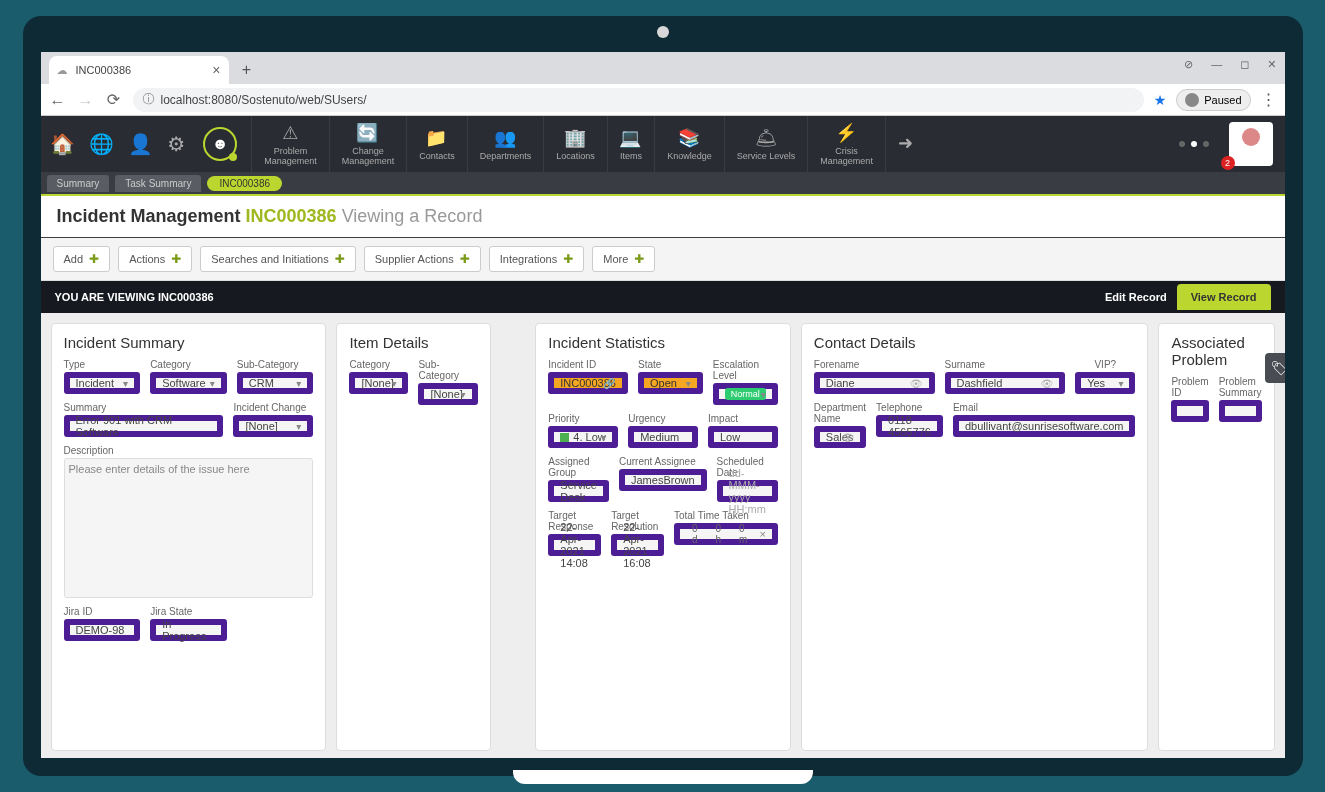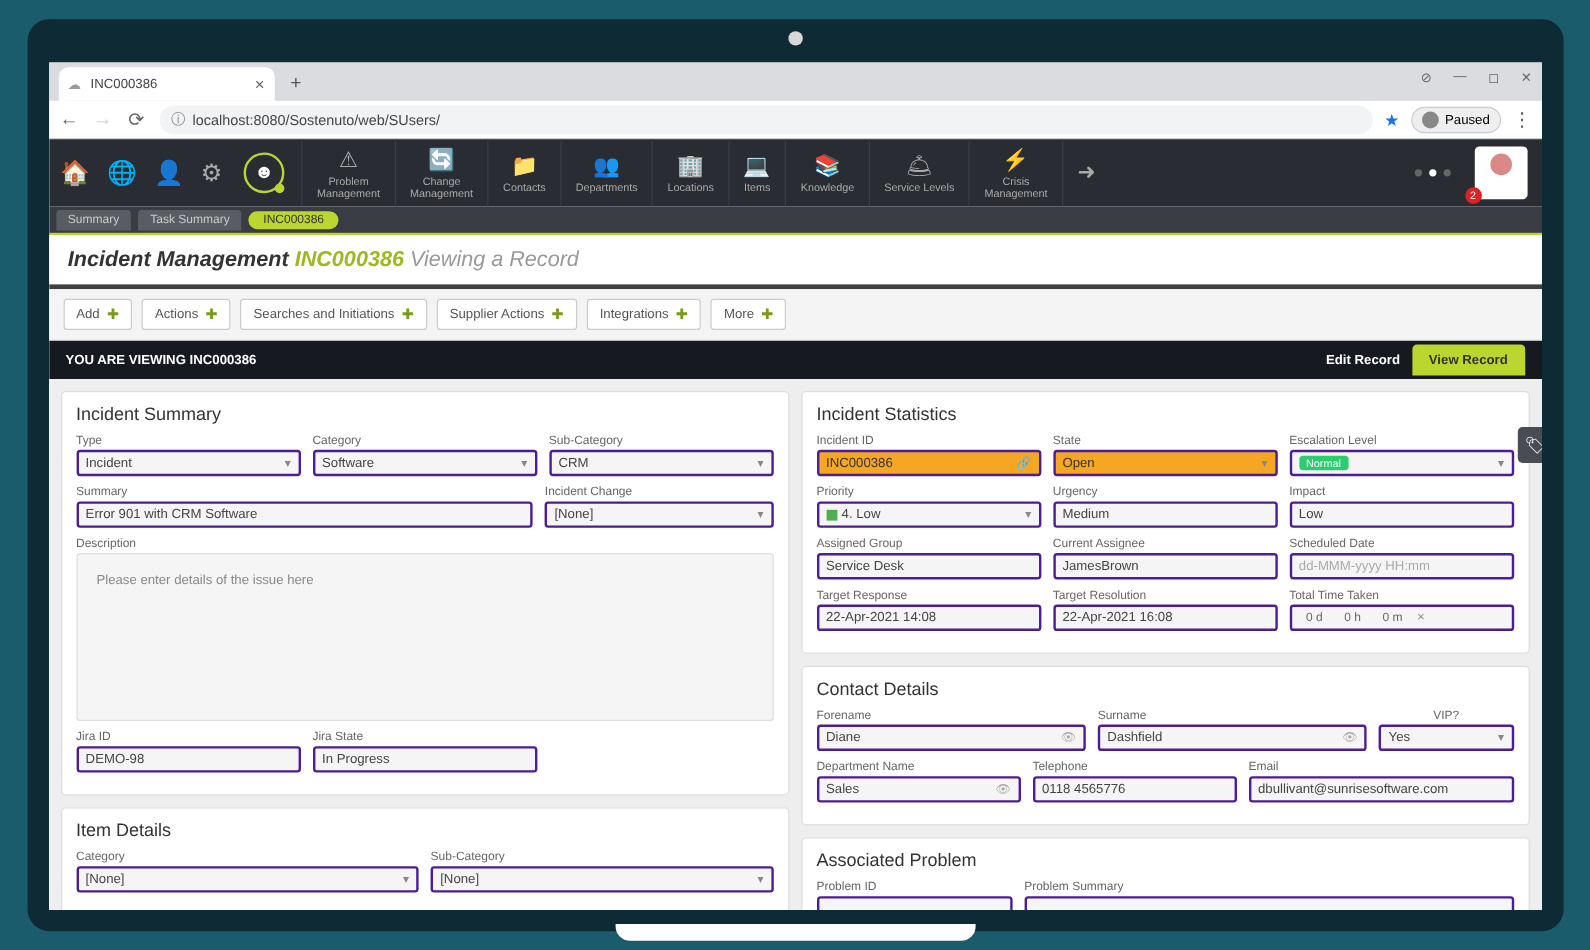--- a/index.html
+++ b/index.html
@@ -43,52 +43,52 @@
 .welcome { color: #ddd; font-size: 10px; line-height: 1.4; margin-left: 10px; }
 .welcome a { color: #ddd; text-decoration: none; }
 .welcome .wl { color: #bbb; }
 
 
 .sec-tabs { background: #3a3c43; height: 24px; display: flex; align-items: center; padding: 0 6px; gap: 6px; border-bottom: 2px solid #bcd630; }
 .sec-tab { background: #5a5c63; color: #ccc; font-size: 10px; padding: 3px 10px; border-radius: 3px 3px 0 0; cursor: pointer; }
 .sec-tab.active { background: #bcd630; color: #333; border-radius: 10px; padding: 2px 12px; }
 
 
-.page-title-bar { background: #fff; padding: 10px 16px; border-bottom: 4px solid #404040; font-style: italic; }
+.page-title-bar { background: #fff; padding: 10px 16px; border-bottom: 1px solid #404040; }
 .page-title-bar h1 { font-size: 18px; font-weight: bold; color: #333; }
 .page-title-bar .inc { color: #a0b81f; }
 .page-title-bar .sub { color: #999; font-weight: normal; }
 
 
 .action-bar { background: #f4f4f4; padding: 8px 12px; display: flex; gap: 8px; border-bottom: 1px solid #ddd; }
 .act-btn { background: #fff; border: 1px solid #ccc; border-radius: 3px; padding: 5px 10px; font-size: 11px; color: #555; cursor: pointer; display: flex; align-items: center; gap: 6px; }
 .act-btn .plus { color: #7a9b1a; font-size: 12px; }
 
 
 .view-banner { background: #171920; color: #fff; height: 32px; display: flex; align-items: center; padding: 0 14px; font-size: 11px; font-weight: bold; }
 .view-banner .spacer { flex: 1; }
 .view-banner .edit { cursor: pointer; margin-right: 0; }
 .view-btn { background: #bcd630; color: #333; padding: 7px 14px; font-size: 11px; font-weight: bold; border-radius: 4px 4px 0 0; margin-left: 10px; cursor: pointer; }
 
 
 .content { background: #eee; padding: 10px; height: calc(100% - 56px - 24px - 42px - 40px - 32px - 64px); overflow-y: auto; display: flex; gap: 10px; position: relative; }
-.col { flex: 1; display: flex; flex-direction: column; gap: 10px; }
+.col { flex: 1; display: flex; flex-direction: row; gap: 10px; }
 .panel { background: #fff; border: 1px solid #ddd; border-radius: 4px; padding: 10px 12px; }
 .panel h2 { font-size: 15px; color: #333; margin-bottom: 8px; font-weight: normal; }
 .field-row { display: flex; gap: 10px; margin-bottom: 8px; }
 .field { flex: 1; display: flex; flex-direction: column; }
 .field label { font-size: 10px; color: #666; margin-bottom: 2px; }
-.inp { background: #f5f5f5; border: 2px solid #4c1d95; border-radius: 3px; height: 22px; padding: 0 6px; font-size: 11px; color: #444; display: flex; align-items: center; position: relative; }
+.inp { background: #f5f5f5; border: 6px solid #4c1d95; border-radius: 3px; height: 22px; padding: 0 6px; font-size: 11px; color: #444; display: flex; align-items: center; position: relative; }
 .inp.sel::after { content: '▾'; position: absolute; right: 6px; color: #888; font-size: 10px; }
 .inp.eye::after { content: '👁'; position: absolute; right: 6px; color: #aaa; font-size: 10px; }
 .inp.link::after { content: '🔗'; position: absolute; right: 6px; font-size: 10px; }
 .inp.orange { background: #f5a623; color: #333; }
 .badge-normal { background: #2ecc71; color: #fff; font-size: 9px; padding: 1px 6px; border-radius: 3px; display: inline-block; }
 .pri-sq { display: inline-block; width: 9px; height: 9px; background: #4caf50; margin-right: 4px; }
-.ta { background: #f5f5f5; border: 1px solid #ddd; border-radius: 3px; min-height: 140px; padding: 16px; font-size: 11px; color: #888; }
+.ta { background: #f5f5f5; border: 1px solid #ddd; border-radius: 3px; min-height: 140px; padding: 4px; font-size: 11px; color: #888; }
 .time-boxes { display: flex; gap: 6px; align-items: center; }
 .time-box { font-size: 10px; color: #666; padding: 0 6px; }
 .time-x { color: #888; cursor: pointer; }
 .side-tag { position: absolute; right: -10px; top: 40px; background: #4a4c53; width: 30px; height: 30px; border-radius: 4px 0 0 4px; display: flex; align-items: center; justify-content: center; color: #fff; font-size: 14px; }
 </style>
 </head>
 <body>
 
 <div class="device-frame">
   <div class="camera-dot"></div>

